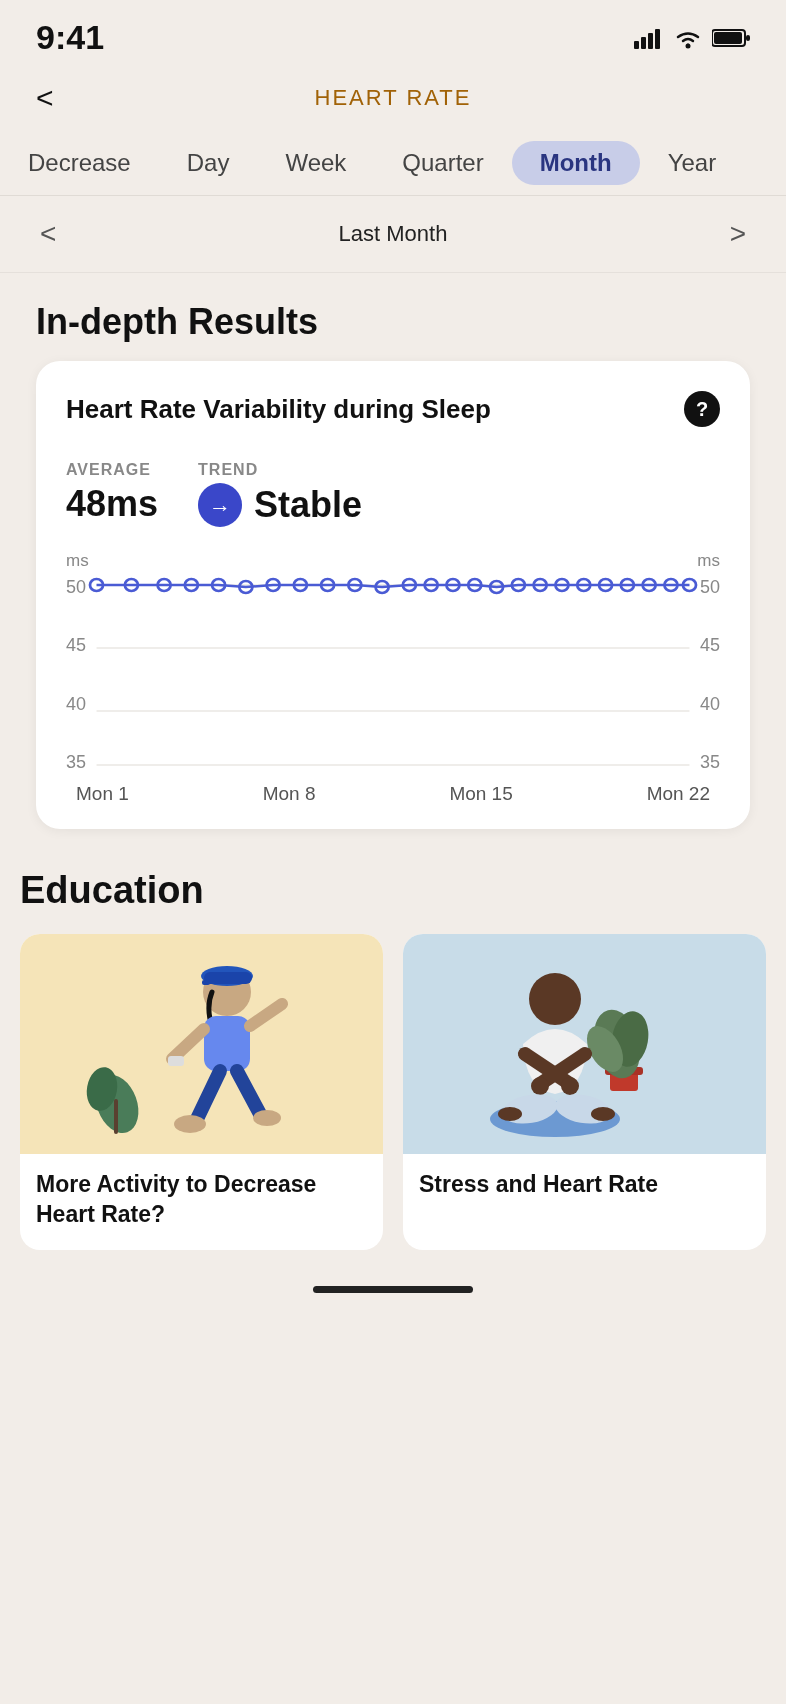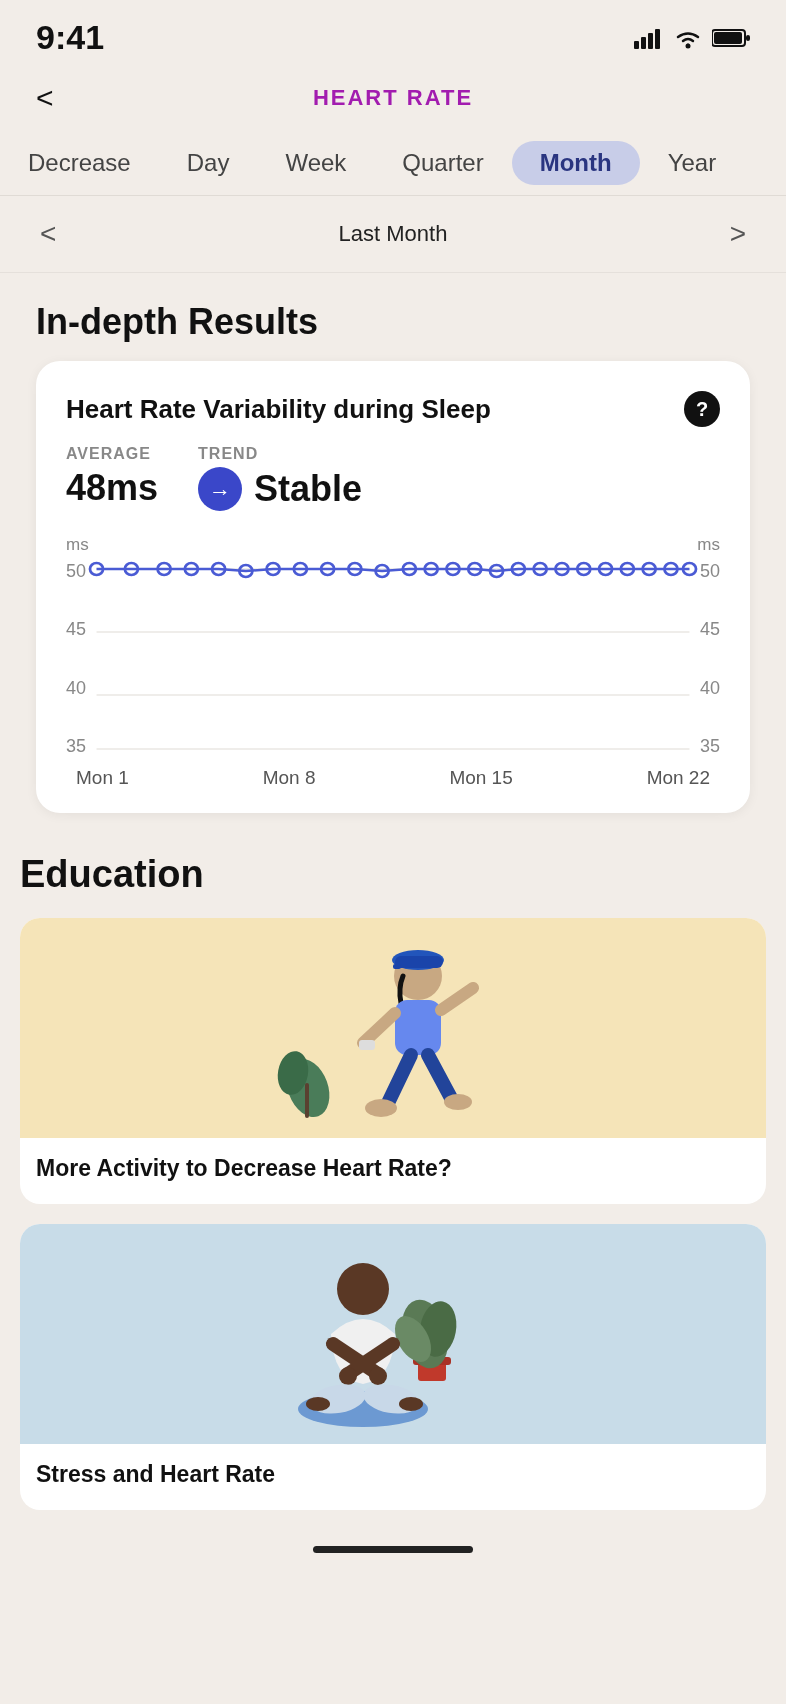--- a/index.html
+++ b/index.html
@@ -44,23 +44,23 @@
     .back-btn {
       position: absolute;
       left: 36px;
       font-size: 30px;
       font-weight: 300;
       color: #111;
       cursor: pointer;
     }
     .header-title {
       font-size: 22px;
-      font-weight: 700;
+      font-weight: 400;
       letter-spacing: 2px;
-      color: #a21caf;
+      color: #a16207;
       text-transform: uppercase;
     }
 
     
     .tab-bar {
       display: flex;
       align-items: center;
       padding: 10px 0 10px 0;
       overflow-x: auto;
       background: #f2ede8;
@@ -118,21 +118,21 @@
       margin: 0 36px 30px;
       padding: 30px 30px 24px;
       box-shadow: 0 2px 12px rgba(0,0,0,0.06);
       position: relative;
     }
 
     .card-title-row {
       display: flex;
       align-items: center;
       justify-content: space-between;
-      margin-bottom: 18px;
+      margin-bottom: 34px;
     }
     .card-title {
       font-size: 26px;
       font-weight: 700;
       color: #111;
       flex: 1;
     }
     .info-btn {
       width: 36px;
       height: 36px;
@@ -264,21 +264,20 @@
     .education-title {
       font-size: 38px;
       font-weight: 700;
       color: #111;
       margin-bottom: 22px;
     }
     .education-cards {
       display: flex;
       gap: 20px;
       overflow-x: hidden;
-      flex-direction: column;
     }
     .edu-card {
       flex: 1;
       min-width: 0;
       border-radius: 20px;
       overflow: hidden;
       background: #fff;
     }
     .edu-card-img {
       width: 100%;

